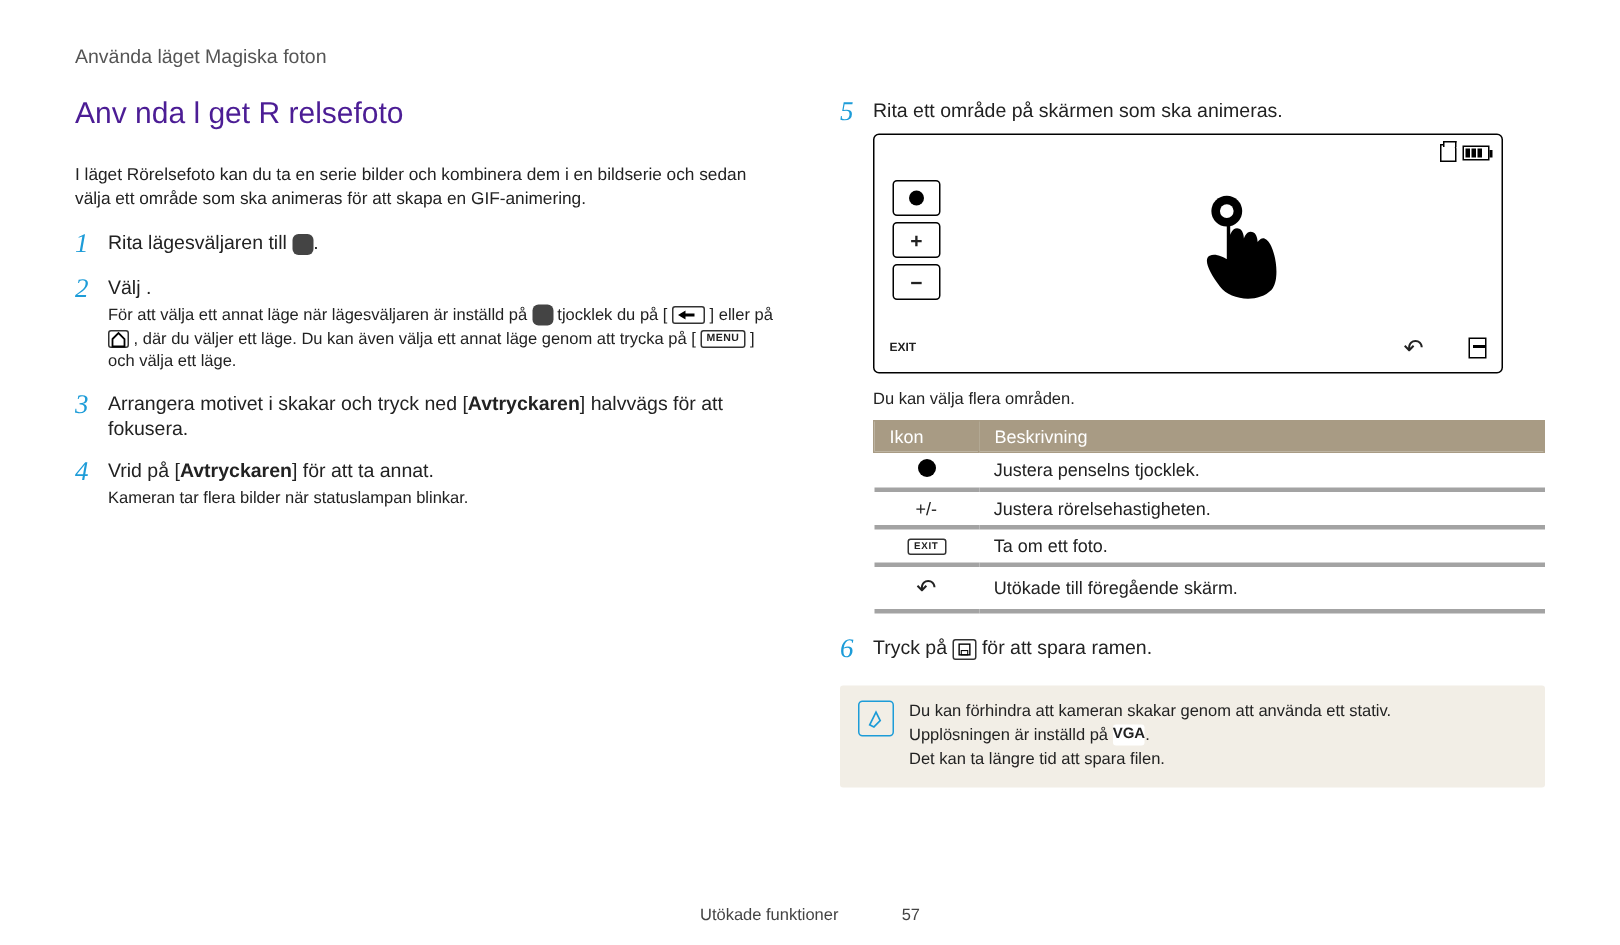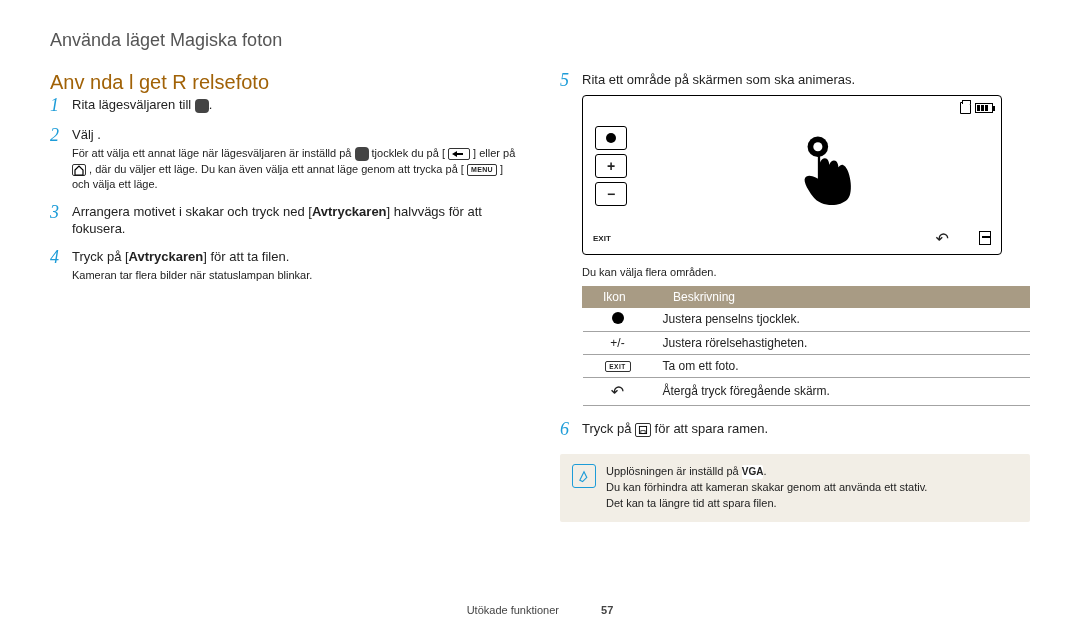--- a/index.html
+++ b/index.html
@@ -7,36 +7,36 @@
     font-family: Arial, Helvetica, sans-serif;
     font-size: 12px;
     color: #222;
     width: 1080px;
     height: 630px;
     background: #fff;
     padding: 30px 50px 10px 50px;
     position: relative;
   }
   .header {
-    font-size: 18px;
+    font-size: 13px;
     color: #555;
     margin-bottom: 20px;
   }
   .columns {
     display: flex;
     gap: 40px;
   }
   .col {
     flex: 1;
   }
   .section-title {
-    color: #a16207;
+    color: #4c1d95;
     font-size: 20px;
     font-weight: 400;
-    margin-bottom: 2px;
+    margin-bottom: 22px;
   }
   .intro {
     font-size: 11.5px;
     line-height: 1.35;
     margin-bottom: 12px;
   }
   ol.steps {
     list-style: none;
     counter-reset: step;
   }
@@ -146,26 +146,26 @@
     border-collapse: collapse;
     width: 100%;
     font-size: 12px;
     margin-top: 6px;
   }
   table.icon-table th {
     background: #a89b84;
     color: #fff;
     font-weight: 400;
     text-align: left;
-    padding: 3px 20px;
+    padding: 3px 10px;
     border: 1px solid #a89b84;
     font-size: 12px;
   }
   table.icon-table td {
-    border-bottom: 1px solid #a3a3a3;
+    border-bottom: 3px solid #a3a3a3;
     padding: 4px 10px;
     vertical-align: middle;
   }
   table.icon-table td.icon-cell {
     text-align: center;
     width: 70px;
   }
   .dot { width:12px; height:12px; background:#000; border-radius:50%; display:inline-block;}
 
   
@@ -186,31 +186,32 @@
     line-height: 1.45;
   }
   .footer {
     position: absolute;
     bottom: 14px;
     left: 0; right: 0;
     text-align: center;
     font-size: 11px;
     color: #444;
   }
-  .footer .pn { font-weight: bold; padding-left: 36px; }
+  .footer .pn { font-weight: normal; padding-left: 36px; }
 </style>
 </head>
 <body>
 
 <div class="header">Använda läget Magiska foton</div>
 
 <div class="columns">
 
   <div class="col">
     <div class="section-title">Anv nda l get R relsefoto</div>
+    <div class="intro">I läget Rörelsefoto kan du ta en serie bilder och kombinera dem i en bildserie och sedan välja ett område som ska animeras för att skapa en GIF-animering.</div>
 
     <ol class="steps">
 
       <li>
         <div class="num">1</div>
         <div class="body">
           <span class="main">
             <span>Rita lägesväljaren till </span>
             <span class="inline-icon mode"></span><span>.</span>
           </span>
@@ -252,21 +253,21 @@
           <div class="main">
             <span>Arrangera motivet i skakar och tryck ned [</span><b>Avtryckaren</b><span>] halvvägs för att fokusera.</span>
           </div>
         </div>
       </li>
 
       <li>
         <div class="num">4</div>
         <div class="body">
           <div class="main">
-            <span>Tryck på [</span><b>Avtryckaren</b><span>] för att ta filen.</span>
+            <span>Vrid på [</span><b>Avtryckaren</b><span>] för att ta annat.</span>
           </div>
           <div class="sub">Kameran tar flera bilder när statuslampan blinkar.</div>
         </div>
       </li>
     </ol>
   </div>
 
   <div class="col">
     <ol class="steps">
 
@@ -324,21 +325,21 @@
               <tr>
                 <td class="icon-cell">+/-</td>
                 <td>Justera rörelsehastigheten.</td>
               </tr>
               <tr>
                 <td class="icon-cell"><span class="inline-icon exit">EXIT</span></td>
                 <td>Ta om ett foto.</td>
               </tr>
               <tr>
                 <td class="icon-cell"><span class="undo-icon">↶</span></td>
-                <td>Återgå tryck föregående skärm.</td>
+                <td>Utökade till föregående skärm.</td>
               </tr>
             </tbody>
           </table>
         </div>
       </li>
 
       <li style="margin-top:14px;">
         <div class="num">6</div>
         <div class="body">
           <div class="main">
@@ -355,24 +356,24 @@
       </li>
     </ol>
 
     <div class="note">
       <div class="note-icon">
         <svg viewBox="0 0 20 20">
             <path d="M4 16 L10 4 L14 12 L8 18 Z" fill="none" stroke="#1d9cd8" stroke-width="1.6"></path>
           </svg>
       </div>
       <div class="note-body">
+        <div>Du kan förhindra att kameran skakar genom att använda ett stativ.</div>
         <div>
           <span>Upplösningen är inställd på </span><b class="inline-icon vga">VGA</b><span>.</span>
         </div>
-        <div>Du kan förhindra att kameran skakar genom att använda ett stativ.</div>
         <div>Det kan ta längre tid att spara filen.</div>
       </div>
     </div>
   </div>
 </div>
 
 <div class="footer">
   <span>Utökade funktioner</span>&nbsp;&nbsp;<span class="pn">57</span>
 </div>
 

